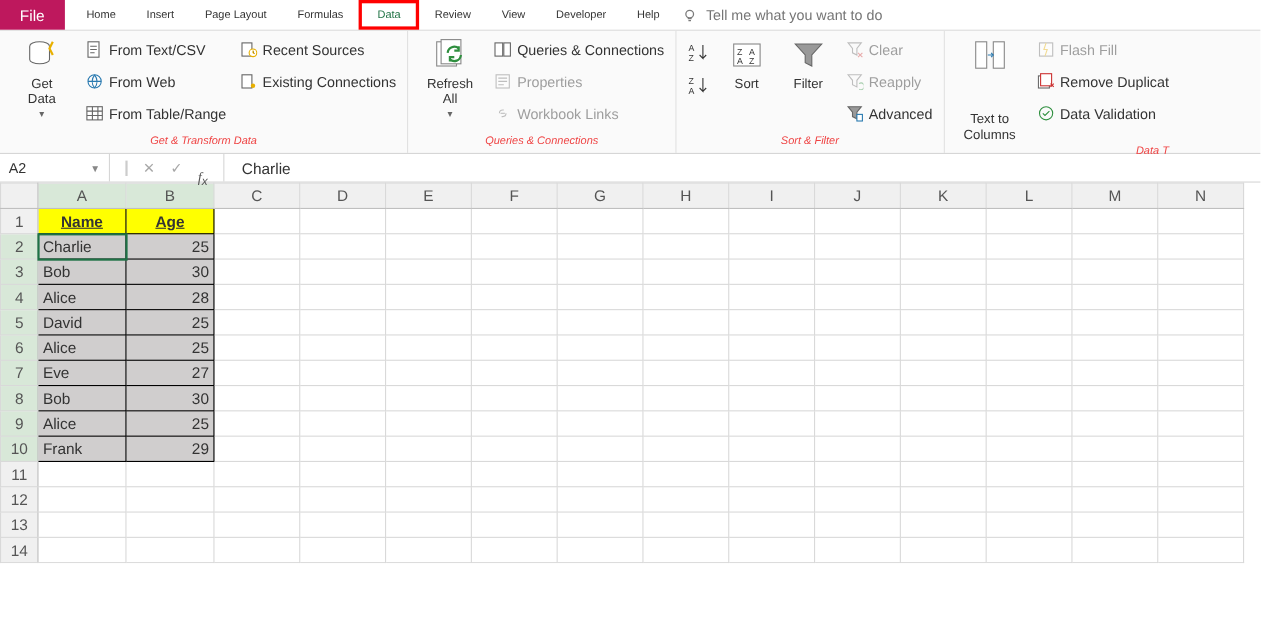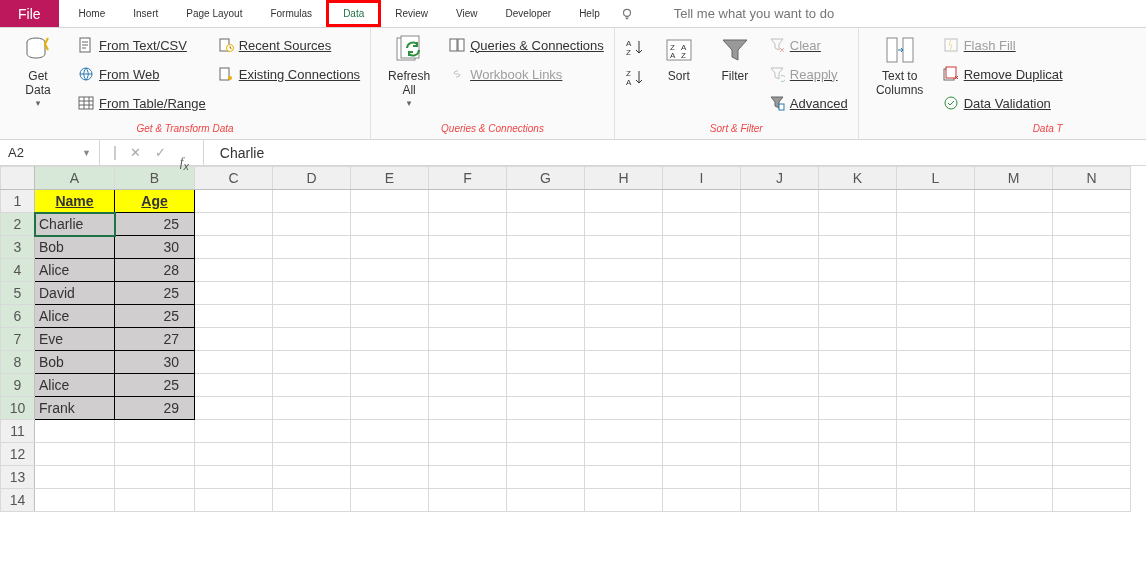--- a/index.html
+++ b/index.html
@@ -4,36 +4,36 @@
 <style>
   * { box-sizing: border-box; font-family: "Segoe UI", Arial, sans-serif; }
   body { margin:0; padding:0; background:#fff; font-size:13px; color:#333; width:1146px; }
 
   
   .tabs { display:flex; align-items:stretch; height:28px; border-bottom:1px solid #d6d6d6; }
   .tabs .file { background:#be185d; color:#fff; padding:0 18px; display:flex; align-items:center; font-size:14px; }
   .tabs .tab  { padding:0 14px; display:flex; align-items:center; font-size:10px; cursor:pointer; }
   .tabs .tab.highlight { border:3px solid #ff0000; color:#217346; font-weight:500;}
   .tabs .spacer { width:6px; }
-  .tabs .tellme-wrap { display:flex; align-items:center; color:#7a7a7a; margin-left:6px;gap:32px; }
+  .tabs .tellme-wrap { display:flex; align-items:center; color:#7a7a7a; margin-left:6px; }
   .tabs .tellme-wrap input { border:none; outline:none; color:#9a9a9a; font-size:13px; width:220px; }
   .bulb { width:14px; height:14px; margin-right:6px; }
 
   
   .ribbon { display:flex; height:112px; border-bottom:1px solid #d6d6d6; background:#fafafa; }
   .group  { border-right:1px solid #e1e1e1; padding:4px 10px 2px 10px; display:flex; flex-direction:column; justify-content:space-between; }
   .group > .body { display:flex; flex:1; gap:12px; align-items:flex-start; }
   .group > .label { text-align:center; font-size:10px; color:#ef4444; padding:2px 0 3px;font-style:italic; }
 
   .bigbtn { display:flex; flex-direction:column; align-items:center; justify-content:flex-start; width:56px; padding-top:2px; cursor:pointer; text-align:center; font-size:12px; line-height:1.2; }
   .bigbtn .ico { width:32px; height:32px; margin-bottom:3px; }
   .smallbtn { display:flex; align-items:center; gap:5px; height:22px; cursor:pointer; font-size:13px; white-space:nowrap; }
   .smallbtn.dis { color:#9e9e9e; }
   .smallbtn .ico { width:16px; height:16px; flex-shrink:0; }
-  .stack { display:flex; flex-direction:column; gap:7px; padding-top:2px;text-decoration:underline; }
+  .stack { display:flex; flex-direction:column; gap:7px; padding-top:2px; }
   .sortminis { display:flex; flex-direction:column; gap:10px; padding-top:6px;}
   .sortmini { width:20px; height:20px; cursor:pointer;}
 
   
   .fbar { display:flex; align-items:center; height:26px; border-bottom:1px solid #d6d6d6; }
   .namebox { width:100px; border-right:1px solid #d6d6d6; height:100%; display:flex; align-items:center; padding:0 8px; font-size:13px; justify-content:space-between;}
   .namebox .dd{ color:#888; font-size:9px;}
   .fxbtns { display:flex; align-items:center; gap:14px; padding:0 14px; color:#a7a7a7; border-right:1px solid #d6d6d6; height:100%; }
   .fxbtns span { cursor:pointer; }
   .fxbtns .fx { font-style:italic; font-family:"Times New Roman",serif; color:#555;margin-top:20px;}
@@ -43,21 +43,21 @@
   .grid { border-collapse:collapse; table-layout:fixed; }
   .grid th, .grid td { border:1px solid #d9d9d9; height:23px; font-size:14px; }
   .grid .corner { width:34px; background:#f0f0f0; border-right:1px solid #bfbfbf; border-bottom:1px solid #bfbfbf;}
   .grid .colh { background:#f0f0f0; text-align:center; font-weight:400; color:#555; border-bottom:1px solid #bfbfbf;}
   .grid .colh.sel { background:#d8e8d8; }
   .grid .rowh { width:34px; background:#f0f0f0; text-align:center; font-weight:400; color:#555; border-right:1px solid #bfbfbf;}
   .grid .rowh.sel { background:#d8e8d8; }
   .colA{width:80px;} .colB{width:80px;} .colRest{width:78px;}
   .hdrcell { background:#ffff00; font-weight:700; text-align:center; border:1px solid #000 !important;text-decoration:underline;}
   .datacell-a { background:#d0cece; border:1px solid #000 !important; padding:0 4px;}
-  .datacell-b { background:#d0cece; border:1px solid #000 !important; padding:0 15px; text-align:right;}
+  .datacell-b { background:#d0cece; border:1px solid #000 !important; padding:0 4px; text-align:right;}
   .selrange { outline:2px solid #1f7246; outline-offset:-1px; }
   .blank { background:#fff; }
 </style>
 </head>
 <body>
 
 <div class="tabs">
   <div class="file">File</div>
   <div class="spacer"></div>
   <div class="tab">Home</div>
@@ -152,20 +152,27 @@
       <div class="stack">
         <div class="smallbtn">
           <svg class="ico" viewBox="0 0 16 16">
               <rect x="1" y="2" width="7" height="12" fill="#fff" stroke="#666"></rect>
               <rect x="9" y="2" width="6" height="12" fill="#fff" stroke="#666"></rect>
             </svg>
           <span>Queries &amp; Connections</span>
         </div>
         <div class="smallbtn dis">
           <svg class="ico" viewBox="0 0 16 16" opacity="0.4">
+              <rect x="2" y="2" width="12" height="12" fill="#fff" stroke="#666"></rect>
+              <path d="M4 5h8M4 8h8M4 11h5" stroke="#666"></path>
+            </svg>
+          <span>Properties</span>
+        </div>
+        <div class="smallbtn dis">
+          <svg class="ico" viewBox="0 0 16 16" opacity="0.4">
               <path d="M5 8a3 3 0 0 1 3-3h1M11 8a3 3 0 0 1-3 3H7" stroke="#666" fill="none"></path>
               <path d="M6 8h4" stroke="#666"></path>
             </svg>
           <span>Workbook Links</span>
         </div>
       </div>
     </div>
     <div class="label">Queries &amp; Connections</div>
   </div>
 
@@ -221,21 +228,21 @@
             </svg>
           <span>Advanced</span>
         </div>
       </div>
     </div>
     <div class="label">Sort &amp; Filter</div>
   </div>
 
   <div class="group" style="border-right:none;">
     <div class="body">
-      <div class="bigbtn" style="width:62px;">
+      <div class="bigbtn" style="width:62px;gap:32px;">
         <svg class="ico" viewBox="0 0 32 32">
             <rect x="3" y="4" width="10" height="24" fill="#fff" stroke="#888"></rect>
             <rect x="19" y="4" width="10" height="24" fill="#fff" stroke="#888"></rect>
             <path d="M14 16h4m-1-2l2 2-2 2" stroke="#2a7ab0" fill="none"></path>
           </svg>
         <span style="white-space:pre-line;">Text to
 Columns</span>
       </div>
       <div class="stack">
         <div class="smallbtn dis">

